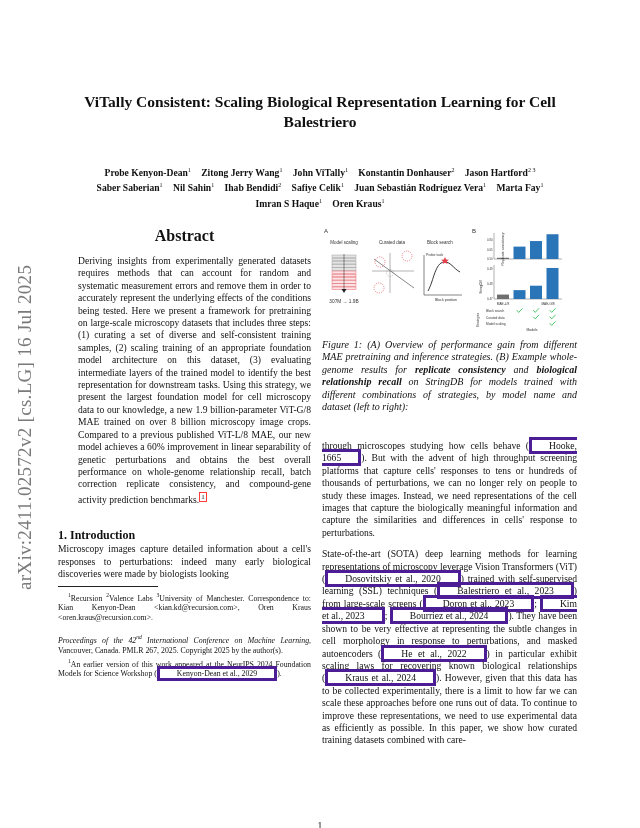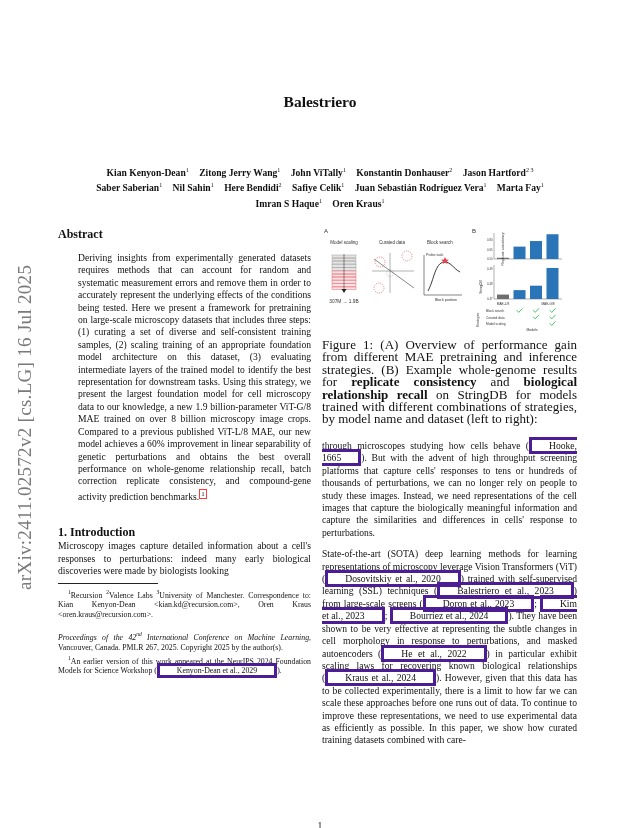--- a/index.html
+++ b/index.html
@@ -8,55 +8,56 @@
   .arxiv { position: absolute; left: 14px; top: 590px; transform: rotate(-90deg); transform-origin: left top;
            font-size: 19px; color: #7a7a7a; white-space: nowrap; letter-spacing: 0.3px; }
   .title { position: absolute; left: 60px; top: 92px; width: 520px; text-align: center;
            font-weight: bold; font-size: 15.5px; line-height: 20px; }
   .authors { position: absolute; left: 60px; top: 164px; width: 520px; text-align: center;
              font-weight: bold; font-size: 9.6px; line-height: 13px; }
   .authors sup { font-weight: normal; font-size: 6px; }
   .author { margin: 0 4px; white-space: nowrap; }
   .col-left { position: absolute; left: 58px; top: 225px; width: 253px; }
   .col-right { position: absolute; left: 322px; top: 225px; width: 255px; }
-  .abs-head { text-align: left; font-weight: bold; font-size: 12px; margin: 2px 0 10px 0; }
+  .abs-head { text-align: center; font-weight: bold; font-size: 16px; margin: 2px 0 10px 0; }
   .abstract { margin-left: 20px; width: 233px; font-size: 9.6px; line-height: 12.4px; text-align: justify; }
   .cite-red { border: 1px solid #ff3b3b; padding: 0 1px; font-size: 7px; vertical-align: super; }
   .sec-head { font-weight: bold; font-size: 12px; margin-top: 22px; }
   .para { font-size: 9.6px; line-height: 12.4px; text-align: justify; }
   .fn-rule { width: 100px; border-top: 0.8px solid #222; margin: 5px 0 3px 0; }
   .fn { font-size: 7.8px; line-height: 10px; text-align: justify; }
   .fn sup { font-size: 5.5px; }
   .fn i { }
   .cite { border: 3px solid #4c1d95; padding: 0 17px; }
   .figure { position: relative; width: 255px; height: 108px; }
-  .caption { font-size: 13px; line-height: 12.4px; text-align: justify; margin-top: 6px; }
+  .caption { font-size: 10px; line-height: 12.4px; text-align: justify; margin-top: 6px; font-style: italic; }
   .caption b { font-weight: bold; }
   .right-text { position: absolute; left: 322px; top: 440px; width: 255px; }
   .pagenum { position: absolute; left: 310px; top: 820px; font-size: 9.6px; width: 20px; text-align: center; }
   svg text { font-family: "Liberation Sans", "DejaVu Sans", sans-serif; }
 </style>
 </head>
 <body>
 
 <div class="arxiv">arXiv:2411.02572v2  [cs.LG]  16 Jul 2025</div>
 
 <div class="title">
+  <div>ViTally Consistent: Scaling Biological Representation Learning for Cell</div>
   <div>Balestriero</div>
 </div>
 
 <div class="authors">
-  <span class="author"><span>Kian Kenyon-Dean</span><sup>1</sup></span>
+  <span class="author"><span>Probe Kenyon-Dean</span><sup>1</sup></span>
   <span class="author"><span>Zitong Jerry Wang</span><sup>1</sup></span>
   <span class="author"><span>John ViTally</span><sup>1</sup></span>
   <span class="author"><span>Konstantin Donhauser</span><sup>2</sup></span>
   <span class="author"><span>Jason Hartford</span><sup>2 3</sup></span><br>
   <span class="author"><span>Saber Saberian</span><sup>1</sup></span>
   <span class="author"><span>Nil Sahin</span><sup>1</sup></span>
-  <span class="author"><span>Here Bendidi</span><sup>2</sup></span>
+  <span class="author"><span>Ihab Bendidi</span><sup>2</sup></span>
   <span class="author"><span>Safiye Celik</span><sup>1</sup></span>
   <span class="author"><span>Juan Sebastián Rodríguez Vera</span><sup>1</sup></span>
   <span class="author"><span>Marta Fay</span><sup>1</sup></span><br>
   <span class="author"><span>Imran S Haque</span><sup>1</sup></span>
   <span class="author"><span>Oren Kraus</span><sup>1</sup></span>
 </div>
 
 <div class="col-left">
   <div class="abs-head">Abstract</div>
   <div class="abstract">

